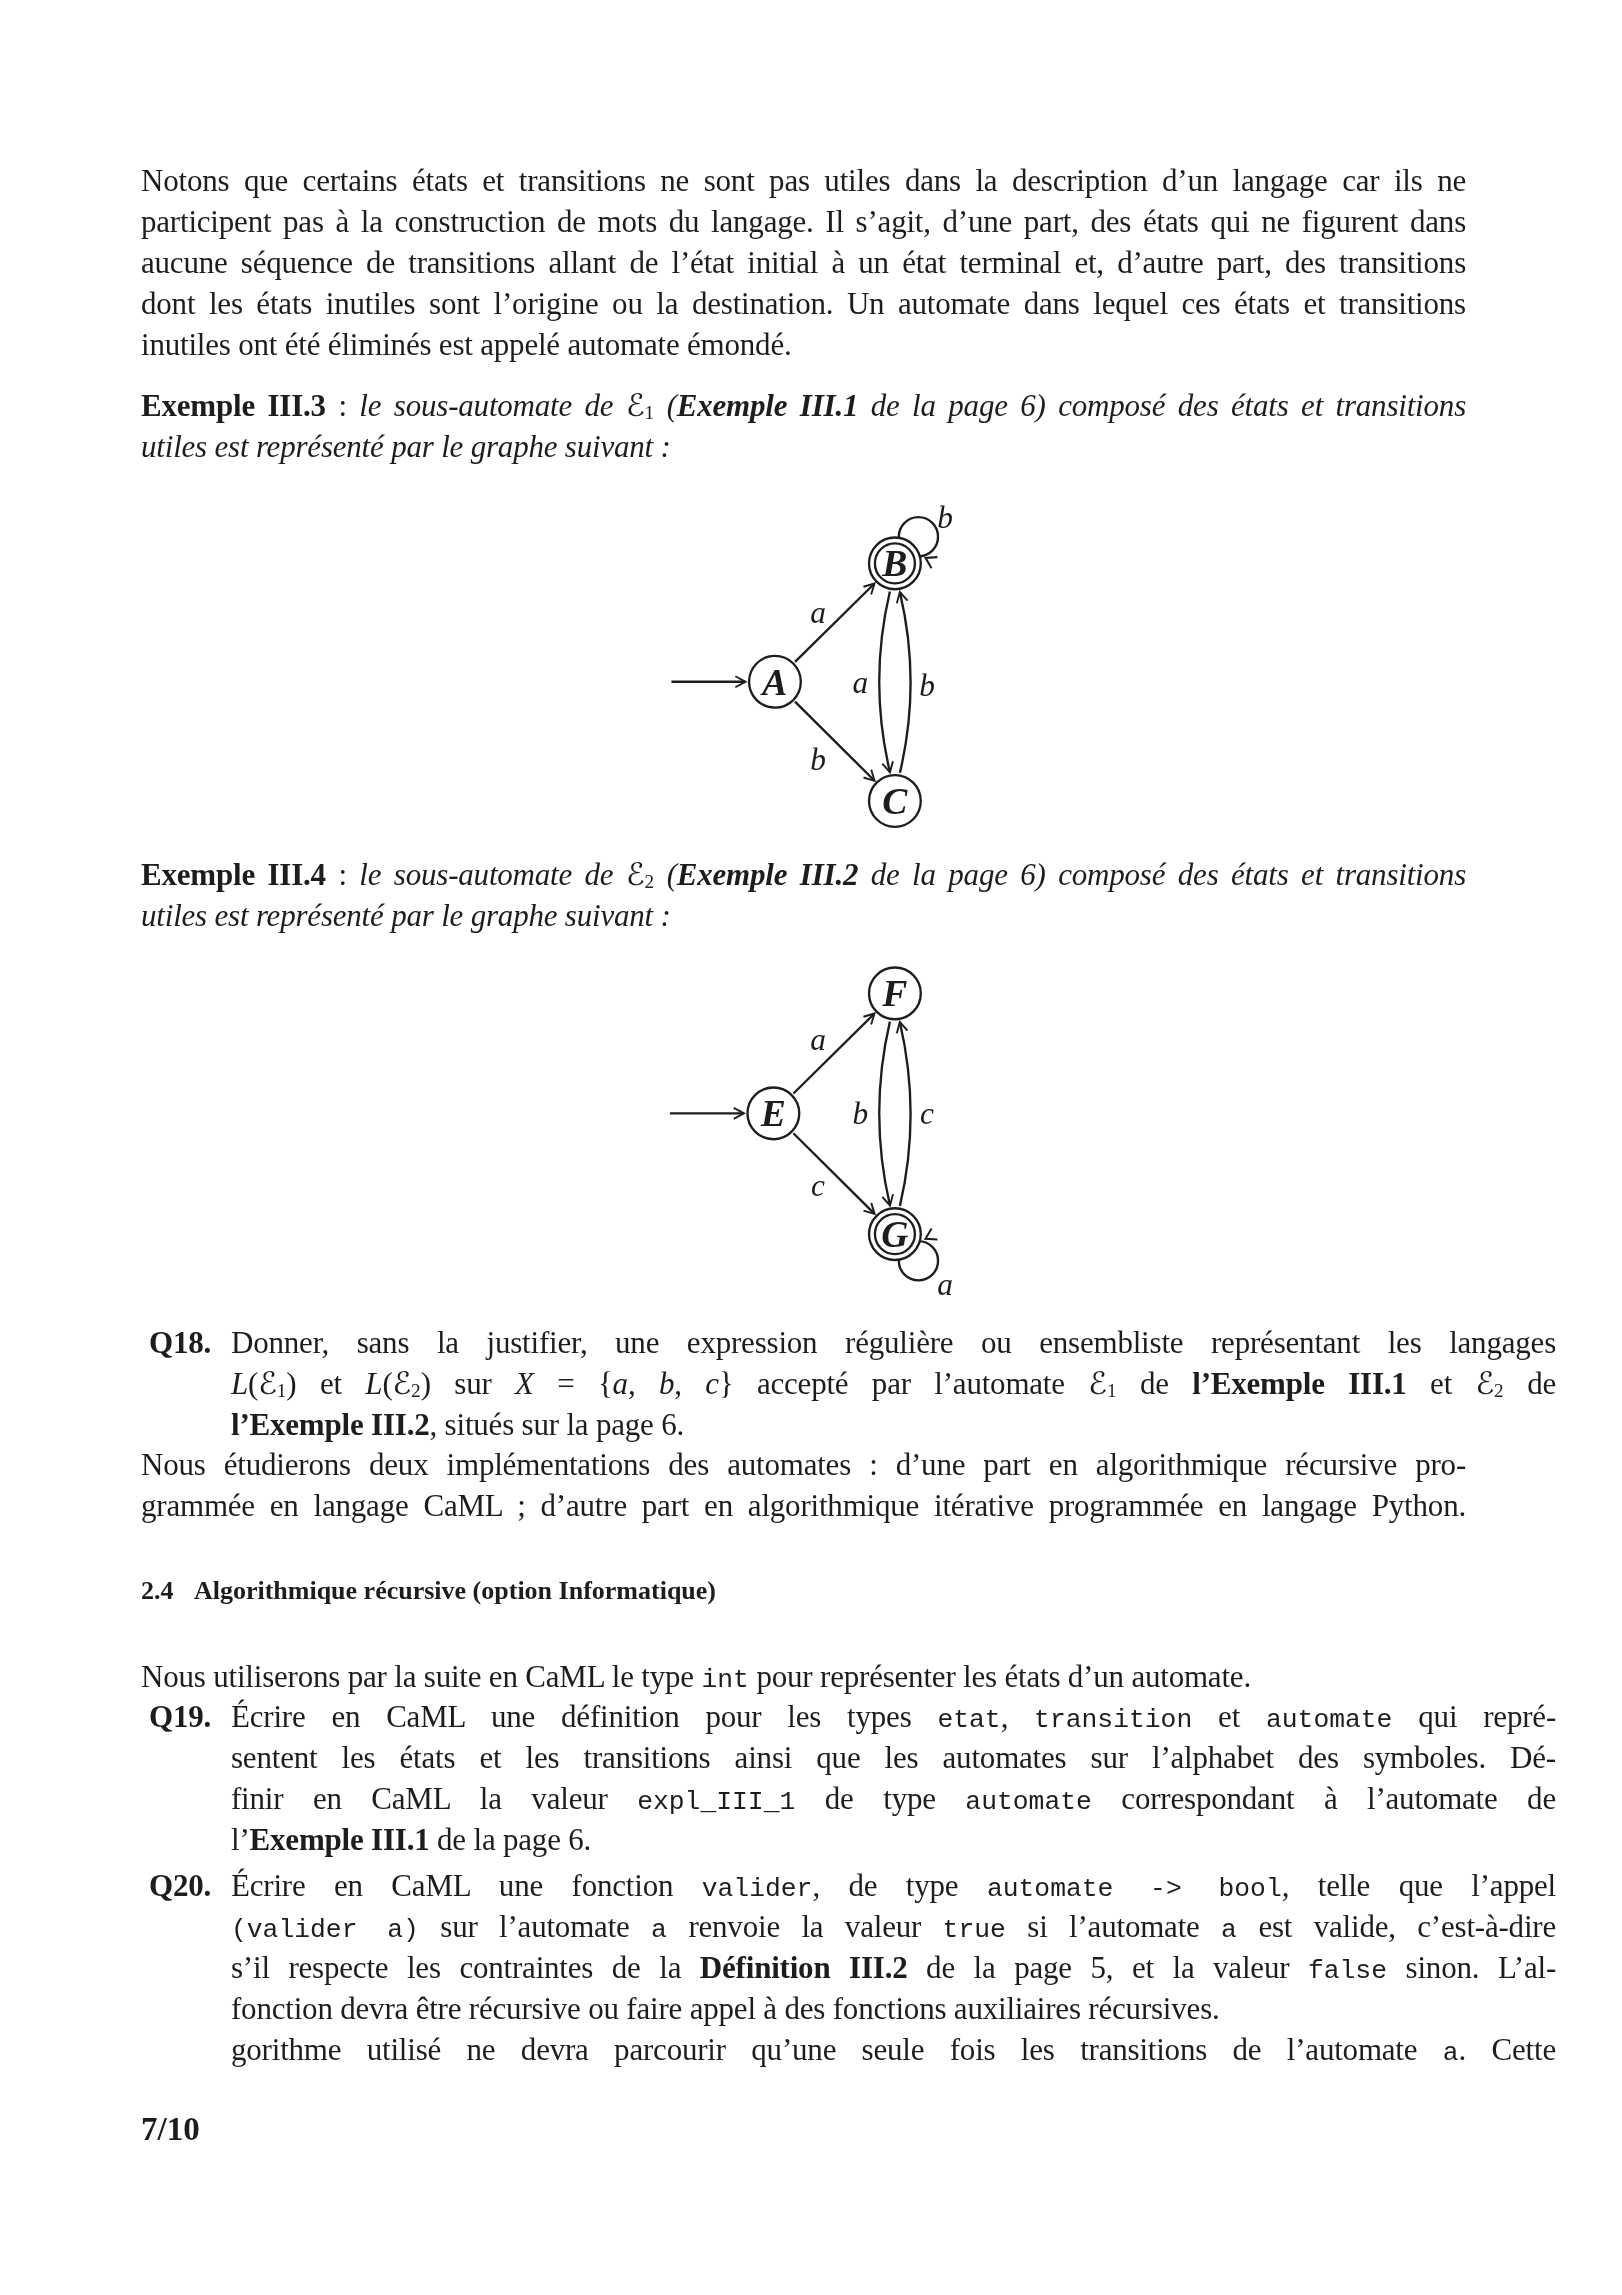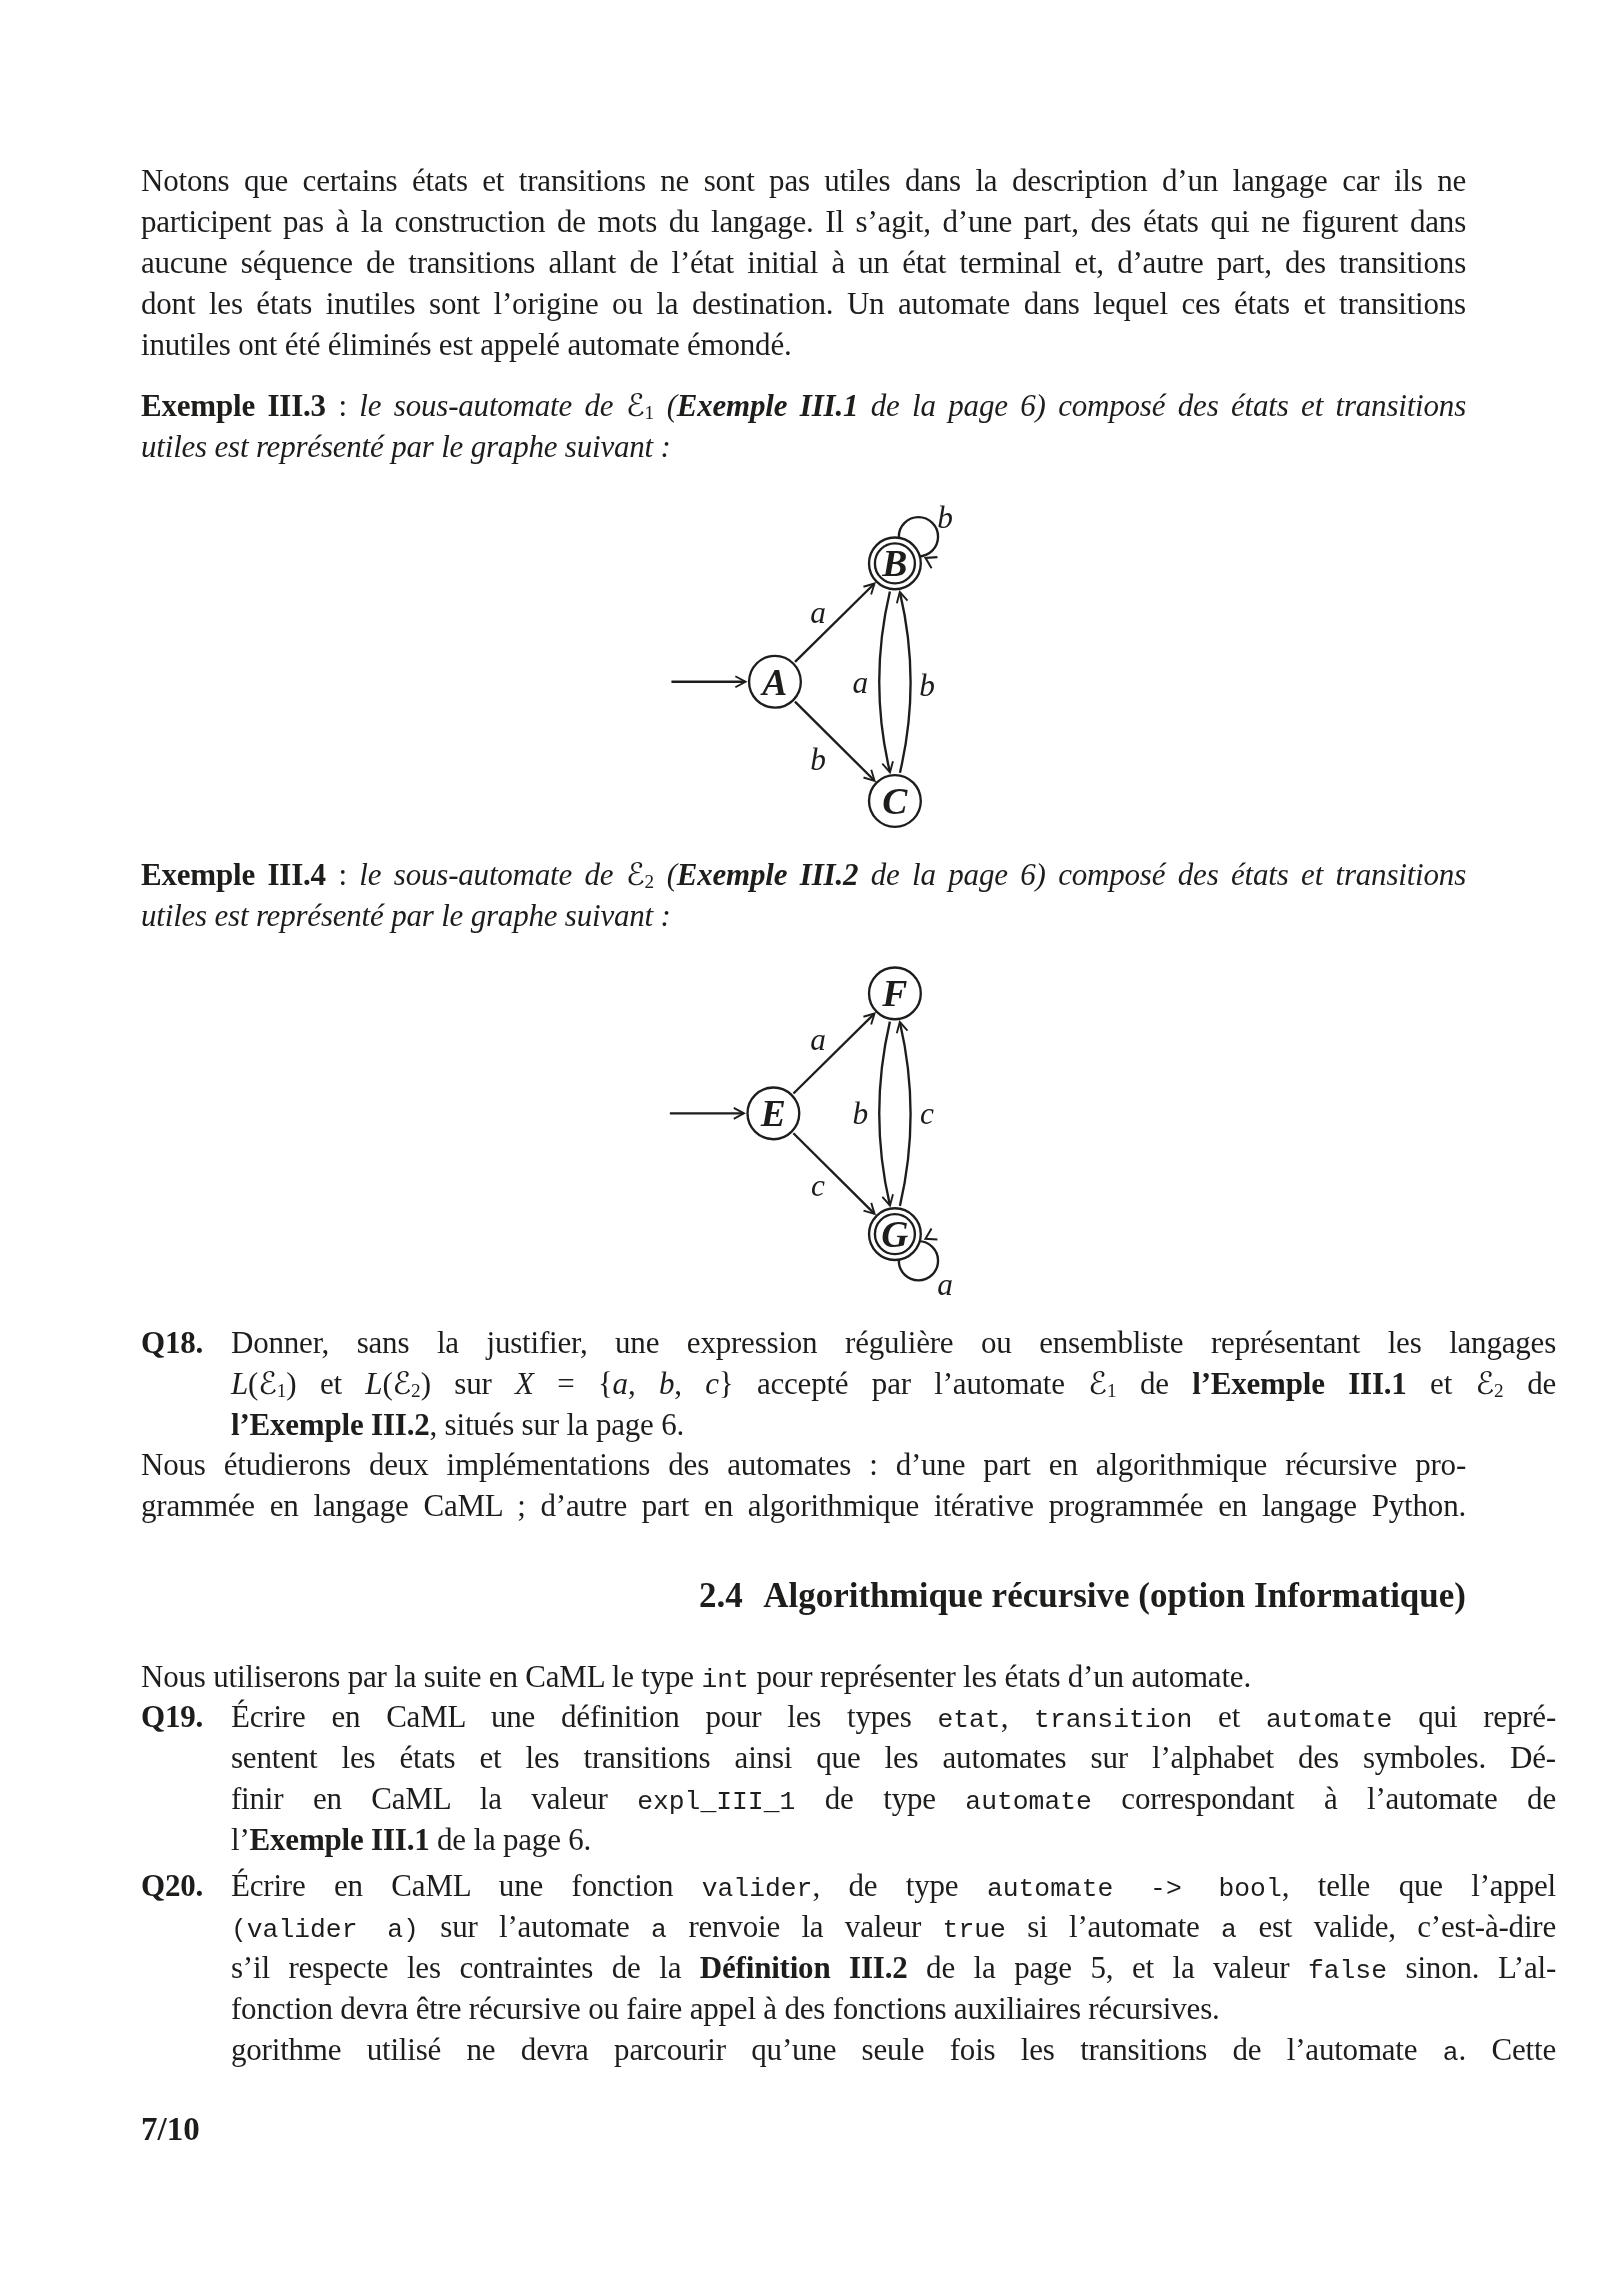--- a/index.html
+++ b/index.html
@@ -5,29 +5,29 @@
   html,body{margin:0;padding:0;background:#ffffff;}
   #page{
     position:relative;width:1623px;height:2206px;background:#ffffff;
     font-family:"Liberation Serif","DejaVu Serif",serif;color:#1d1d1b;
     font-size:31px;letter-spacing:-0.2px;overflow:hidden;
   }
   .block{position:absolute;left:141px;width:1325px;line-height:41px;}
   .line{text-align:justify;text-align-last:justify;height:41px;}
   .line.last{text-align-last:left;}
   .qblock{padding-left:90px;}
-  .qlabel{position:absolute;left:0;top:0;font-weight:700;}
+  .qlabel{position:absolute;left:8px;top:0;font-weight:700;}
   .sg-n{}
   .sg-b{font-weight:700;}
   .sg-i{font-style:italic;}
   .sg-bi{font-weight:700;font-style:italic;}
   .sg-m{font-family:"Liberation Mono","DejaVu Sans Mono",monospace;font-size:0.85em;letter-spacing:0;margin-top:28px;}
   .sg-scr{font-family:"DejaVu Serif","DejaVu Sans",serif;font-style:normal;}
   .sg-sub{font-size:0.62em;position:relative;top:0.16em;letter-spacing:0;font-style:normal;}
-  .heading{position:absolute;left:141px;top:1576px;width:1325px;font-weight:700;font-size:35px;letter-spacing:0;text-align:right;}
+  .heading{position:absolute;left:141px;top:1576px;width:1325px;font-weight:700;font-size:26px;letter-spacing:0;}
   .heading .num{margin-right:20.4px;}
   .footer{position:absolute;left:141px;top:2109px;width:1325px;line-height:41px;
           text-align:left;font-weight:700;font-size:33px;letter-spacing:0;}
   svg.automaton{position:absolute;overflow:visible;}
   .node-label{font-family:"Liberation Serif","DejaVu Serif",serif;font-style:italic;font-weight:700;font-size:48px;letter-spacing:0;}
   .edge-label{font-family:"Liberation Serif","DejaVu Serif",serif;font-style:italic;font-size:40px;letter-spacing:0;}
 </style>
 </head>
 <body>
 

